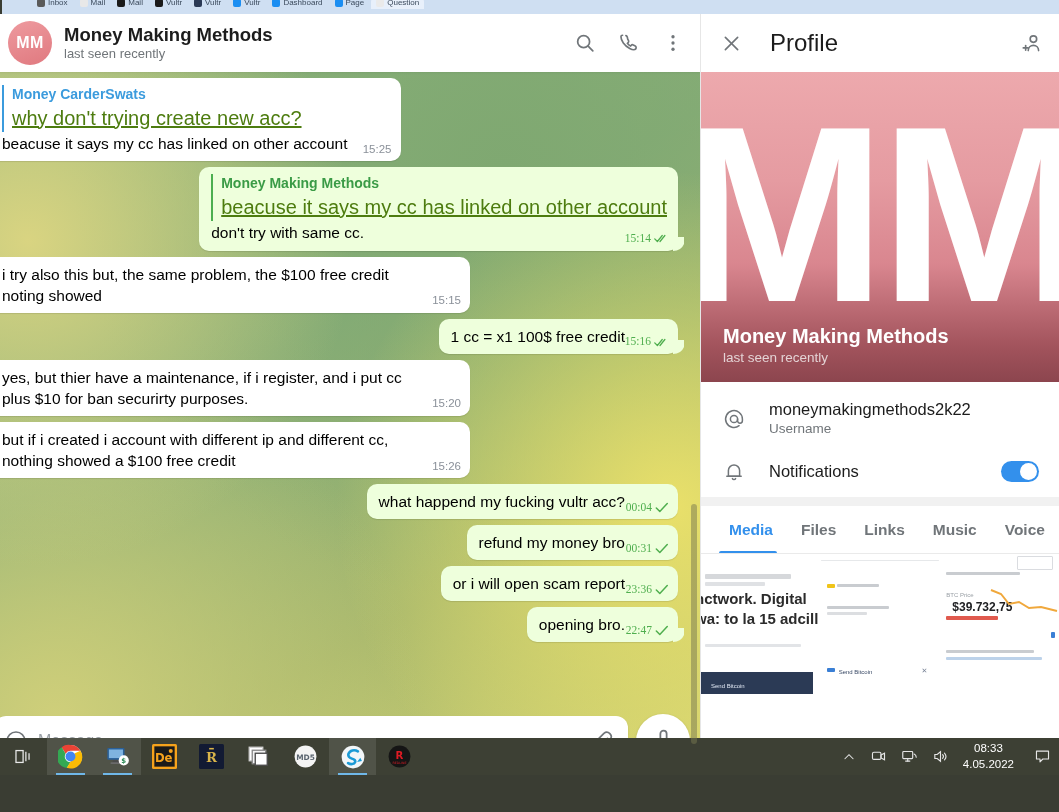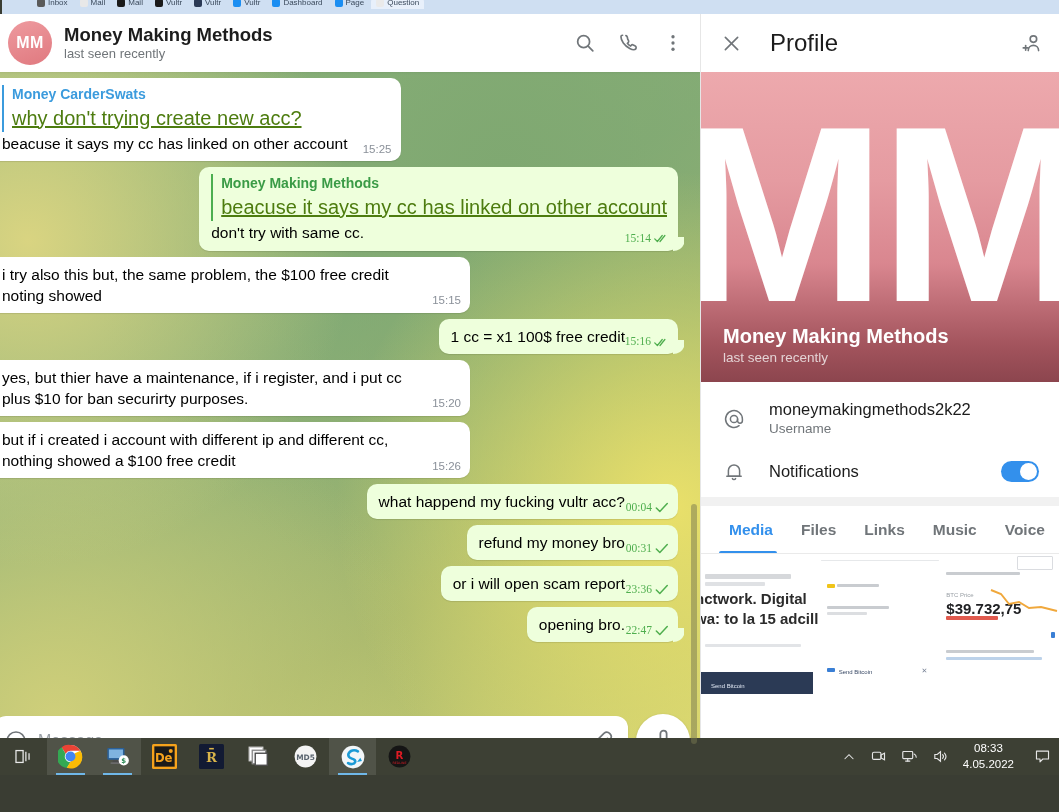--- a/index.html
+++ b/index.html
@@ -550,21 +550,21 @@
           <div class="tline" style="left:6px;top:52px;width:62px;height:3px;background:#c9ccd0"></div>
           <div class="tline" style="left:6px;top:58px;width:40px;height:3px;background:#dcdee1"></div>
           <div class="tline" style="left:0;top:6px;width:118px;height:1px;background:#e6e8ea"></div>
           <div class="tline" style="left:6px;bottom:22px;width:8px;height:4px;background:#3a7fd5"></div>
           <div class="tbig" style="left:18px;bottom:19px;font-size:6px;color:#3a4a66;font-weight:normal">Send Bitcoin</div>
           <div class="tbig" style="right:12px;bottom:19px;font-size:7px;color:#7a8598;font-weight:normal">✕</div>
         </div>
         <div class="thumb">
           <div class="tline" style="left:6px;top:18px;width:74px;height:3px;background:#c9ccd0"></div>
           <div class="tbig" style="left:6px;top:38px;font-size:6px;color:#9aa0a6;font-weight:normal">BTC Price</div>
-          <div class="tbig" style="left:6px;top:46px;font-size:15px;color:#202124">$39.732,75</div>
+          <div class="tbig" style="left:12px;top:46px;font-size:12px;color:#202124">$39.732,75</div>
           <div class="tline" style="left:6px;top:62px;width:52px;height:4px;background:#e05a4e"></div>
           <svg style="position:absolute;right:0;top:32px" width="70" height="34" viewBox="0 0 70 34" fill="none" stroke="#f0a83c" stroke-width="2">
             <polyline points="2,4 12,8 20,18 30,16 40,22 52,21 68,25"></polyline>
           </svg>
           <div class="tline" style="left:6px;top:96px;width:88px;height:3px;background:#c9ccd0"></div>
           <div class="tline" style="left:6px;top:103px;width:96px;height:3px;background:#bcd2ea"></div>
           <div class="tline" style="right:6px;top:2px;width:36px;height:14px;background:#fff;border:1px solid #dadce0"></div>
           <div class="tline" style="right:4px;top:78px;width:4px;height:6px;background:#3a7fd5"></div>
         </div>
       </div>

